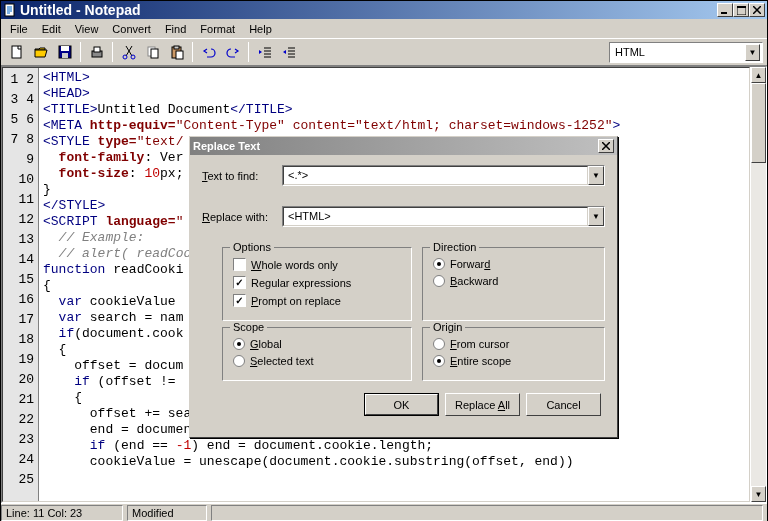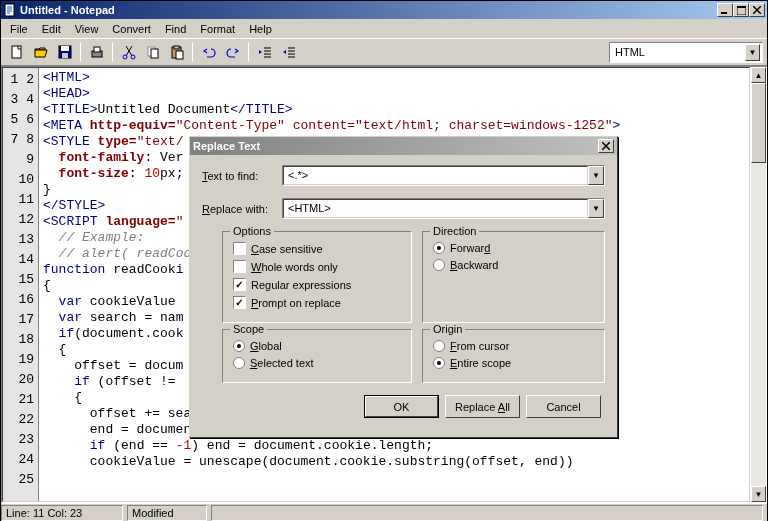--- a/index.html
+++ b/index.html
@@ -1,20 +1,20 @@
 <!DOCTYPE html>
 <html><head>
 <meta charset="utf-8">
 <style>
 * { box-sizing: border-box; margin: 0; padding: 0; }
 body { font-family: Tahoma, sans-serif; font-size: 11px; background: #3a6ea5; width: 768px; height: 521px; overflow: hidden; position: relative; }
 .window { position: absolute; top: 0; left: 0; width: 768px; height: 521px; background: #d4d0c8; border: 1px solid #000; }
 .titlebar { height: 18px; background: linear-gradient(to right, #0a246a, #a6caf0); color: #fff; display: flex; align-items: center; padding: 0 2px; font-weight: bold; }
 .titlebar .icon { width: 14px; height: 14px; margin-right: 3px; display: flex; align-items: center; justify-content: center; }
-.titlebar .title { flex: 1; font-size: 11px; }
+.titlebar .title { flex: 1; font-size: 14px; }
 .titlebar .winbtns { display: flex; gap: 0; }
 .titlebar .winbtn { width: 16px; height: 14px; background: #d4d0c8; border: 1px solid; border-color: #fff #404040 #404040 #fff; font-size: 9px; display: flex; align-items: center; justify-content: center; color: #000; font-family: Marlett, sans-serif; }
 .menubar { height: 19px; background: #d4d0c8; display: flex; align-items: center; padding: 0 2px; border-bottom: 0; }
 .menubar .menuitem { padding: 2px 7px; cursor: default; }
 .toolbar { height: 28px; background: #d4d0c8; border-top: 1px solid #fff; border-bottom: 1px solid #808080; display: flex; align-items: center; padding: 0 4px; gap: 1px; }
 .toolbar .tbtn { width: 23px; height: 22px; display: flex; align-items: center; justify-content: center; border: 1px solid transparent; }
 .toolbar .tsep { width: 1px; height: 20px; background: #808080; margin: 0 3px; border-right: 1px solid #fff; }
 .toolbar .langsel { margin-left: auto; width: 154px; height: 21px; background: #fff; border: 1px solid; border-color: #808080 #fff #fff #808080; display: flex; align-items: center; padding: 0 2px; }
 .toolbar .langsel .seltext { flex: 1; padding: 0 3px; }
 .toolbar .langsel .selbtn { width: 15px; height: 17px; background: #d4d0c8; border: 1px solid; border-color: #fff #404040 #404040 #fff; display: flex; align-items: center; justify-content: center; font-size: 8px; }
@@ -35,21 +35,21 @@
 .statusbar { height: 18px; background: #d4d0c8; border-top: 1px solid #fff; display: flex; align-items: center; }
 .statusbar .panel { border: 1px solid; border-color: #808080 #fff #fff #808080; height: 16px; padding: 1px 4px; margin-right: 4px; font-size: 11px; }
 .statusbar .p1 { width: 122px; }
 .statusbar .p2 { width: 80px; }
 .statusbar .p3 { flex: 1; }
 .dialog { position: absolute; top: 136px; left: 189px; width: 429px; height: 302px; background: #d4d0c8; border: 1px solid; border-color: #d4d0c8 #404040 #404040 #d4d0c8; box-shadow: 1px 1px 0 #000; }
 .dialog .dlgtitle { height: 18px; background: linear-gradient(to right, #808080, #c0c0c0); color: #fff; display: flex; align-items: center; padding: 0 3px; font-weight: bold; font-size: 11px; }
 .dialog .dlgtitle .dtext { flex: 1; }
 .dialog .dlgtitle .dclose { width: 16px; height: 14px; background: #d4d0c8; border: 1px solid; border-color: #fff #404040 #404040 #fff; color: #000; display: flex; align-items: center; justify-content: center; font-size: 10px; font-weight: bold;}
 .dialog .dbody { padding: 10px 12px; }
-.dialog .frow { display: flex; align-items: center; margin-bottom: 12px; }
+.dialog .frow { display: flex; align-items: center; margin-bottom: 20px; }
 .dialog .flabel { width: 80px; }
 .dialog .finput { flex: 1; height: 21px; background: #fff; border: 1px solid; border-color: #808080 #fff #fff #808080; display: flex; align-items: center; }
 .dialog .finput .fitext { flex: 1; padding: 0 4px; border: 1px solid; border-color: #404040 #d4d0c8 #d4d0c8 #404040; height: 19px; line-height: 17px; }
 .dialog .finput .fibtn { width: 16px; height: 19px; background: #d4d0c8; border: 1px solid; border-color: #fff #404040 #404040 #fff; display: flex; align-items: center; justify-content: center; font-size: 8px; }
 .dialog .groups { display: flex; gap: 10px; margin-top: 6px; margin-left: 20px; }
 .dialog .group { border: 1px solid; border-color: #808080 #fff #fff #808080; padding: 10px 10px 8px 10px; position: relative; flex: 1; }
 .dialog .group.g1 { flex: 0 0 190px; }
 .dialog .group .glabel { position: absolute; top: -7px; left: 7px; background: #d4d0c8; padding: 0 3px; }
 .dialog .chk { display: flex; align-items: center; margin-bottom: 5px; gap: 5px; }
 .dialog .chkbox { width: 13px; height: 13px; background: #fff; border: 1px solid; border-color: #808080 #fff #fff #808080; display: flex; align-items: center; justify-content: center; }
@@ -271,24 +271,20 @@
       <div class="finput">
         <span class="fitext">&lt;HTML&gt;</span>
         <div class="fibtn">▼</div>
       </div>
     </div>
     <div class="groups">
       <div class="group g1">
         <span class="glabel">Options</span>
         <div class="chk">
             <span class="chkbox"></span>
-            <span><u>C</u>ase sensitive</span>
-          </div>
-        <div class="chk">
-            <span class="chkbox"></span>
             <span><u>W</u>hole words only</span>
           </div>
         <div class="chk">
             <span class="chkbox checked"></span>
             <span>Regular expressions</span>
           </div>
         <div class="chk">
             <span class="chkbox checked"></span>
             <span><u>P</u>rompt on replace</span>
           </div>

